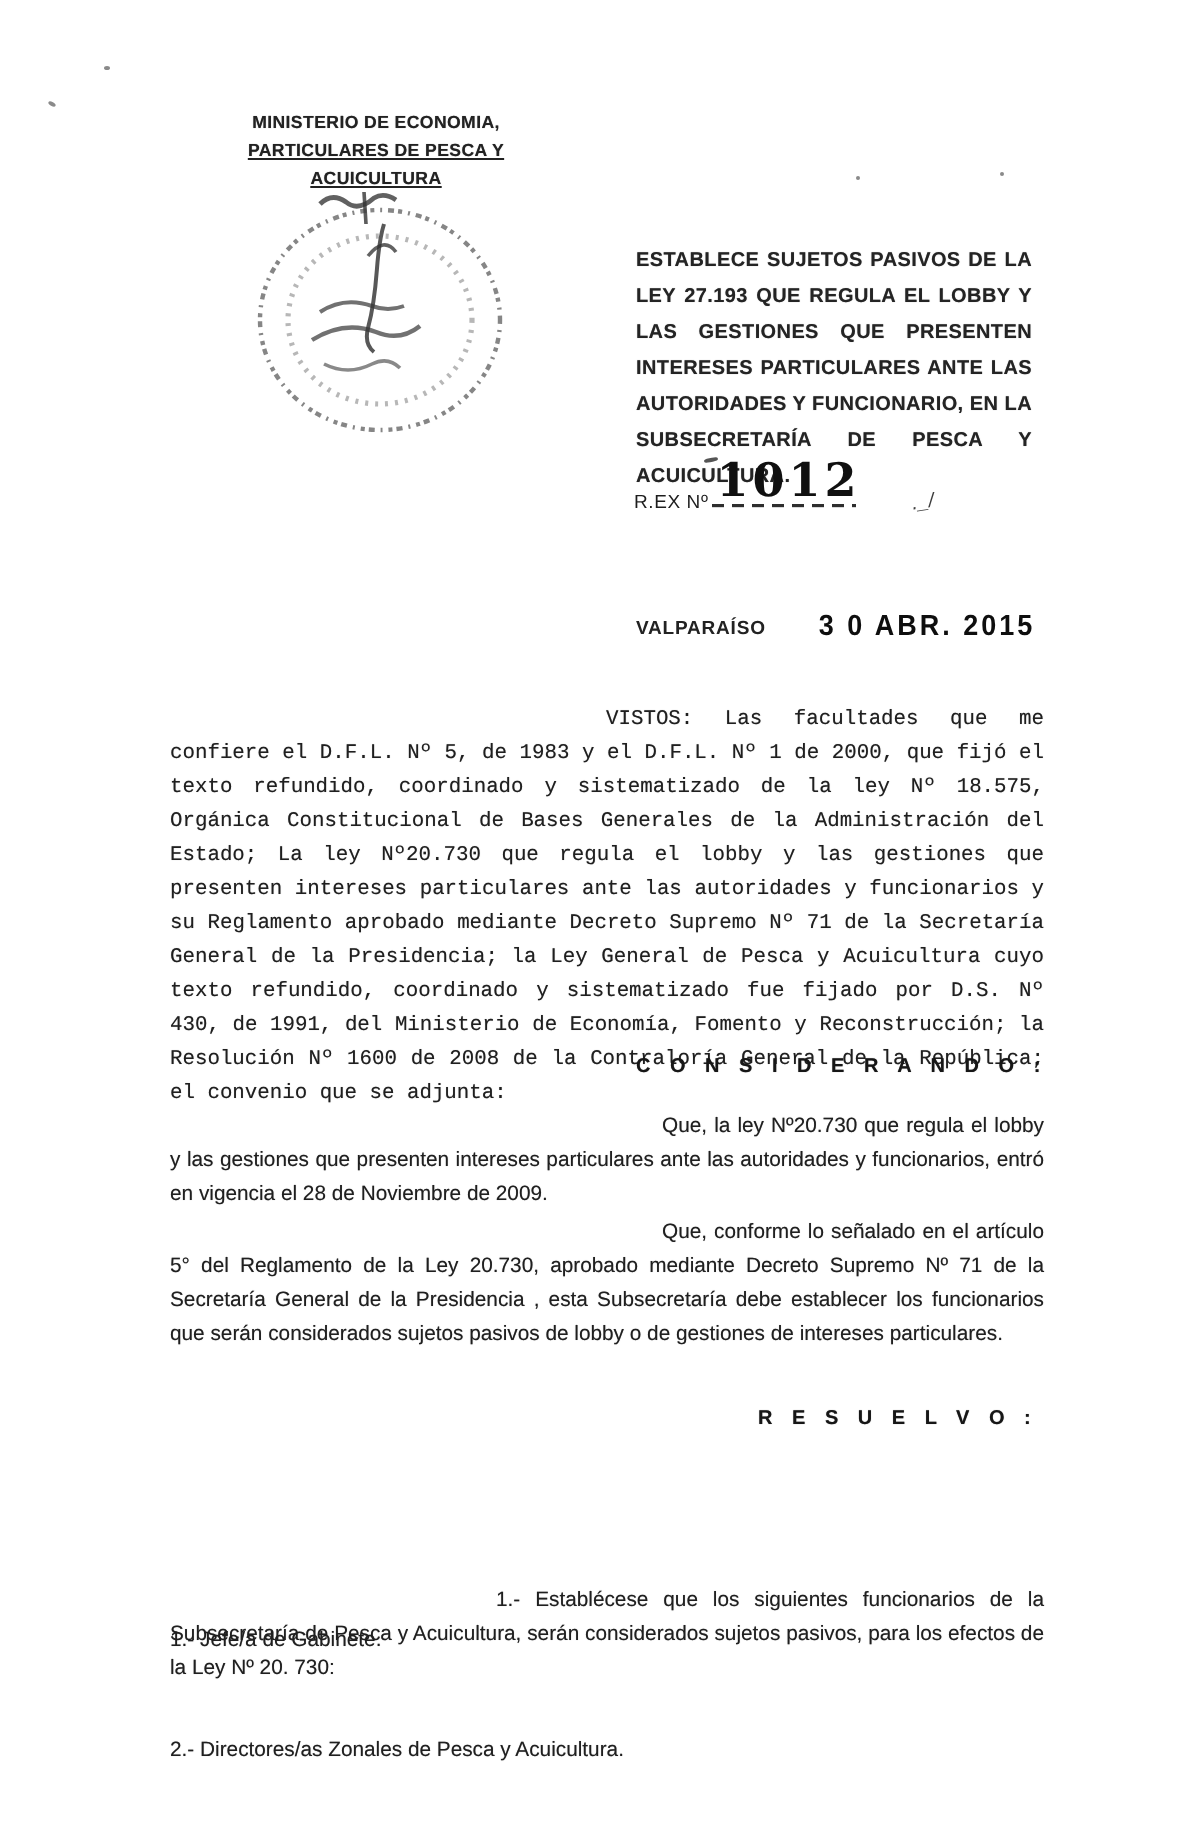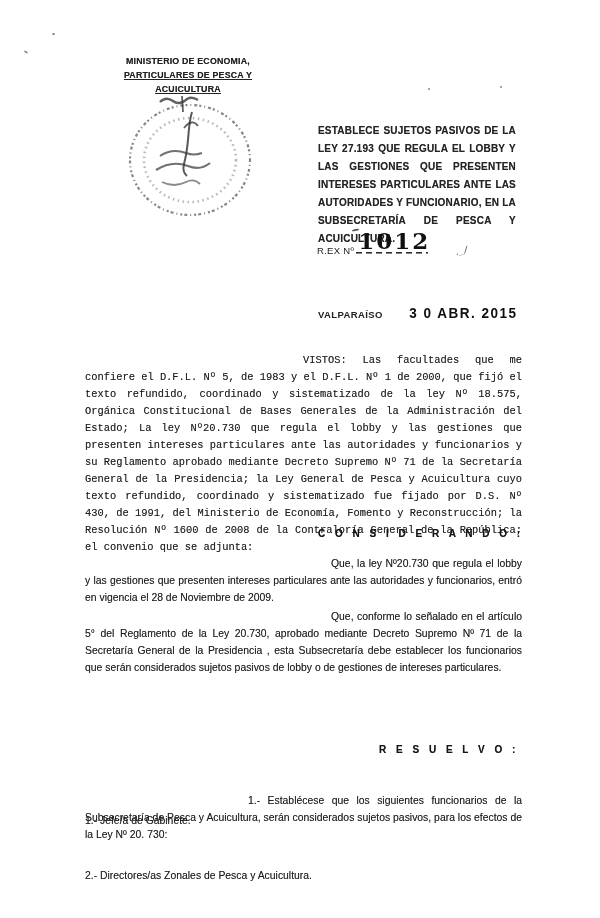--- a/index.html
+++ b/index.html
@@ -72,21 +72,21 @@
   .item{white-space:nowrap;text-align:left;}
   .i1{top:812px;}
   .i2{top:843px;margin-top:24px;}
 
   .heading{
     position:absolute;font-size:10px;font-weight:bold;
     letter-spacing:3.5px;color:#161616;
     text-shadow:0 0 0.4px rgba(25,25,25,.6);
   }
   .h-considerando{left:318px;top:528px;}
-  .h-resuelvo{left:331px;top:744px;padding-left:48px;}
+  .h-resuelvo{left:331px;top:704px;padding-left:48px;}
 
   
   .speck{position:absolute;background:#8a8a8a;border-radius:50%;}
   .sp1{left:52px;top:33px;width:3px;height:2px;}
   .sp2{left:24px;top:51px;width:4px;height:2px;transform:rotate(30deg);}
   .sp3{left:428px;top:88px;width:2px;height:2px;}
   .sp4{left:352px;top:229px;width:7px;height:2px;border-radius:40%;transform:rotate(-12deg);background:#555;}
   .sp5{left:500px;top:86px;width:2px;height:2px;}
 </style>
 </head>

